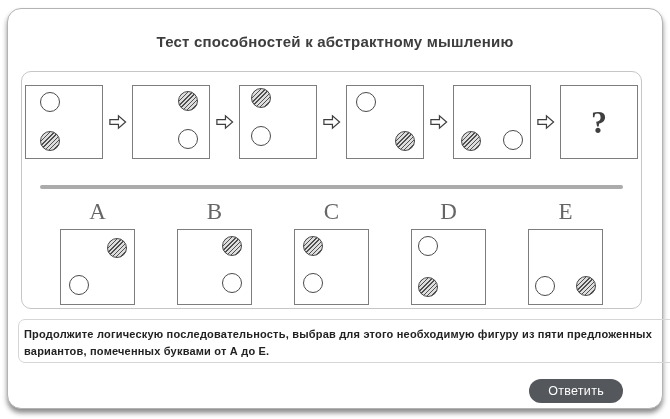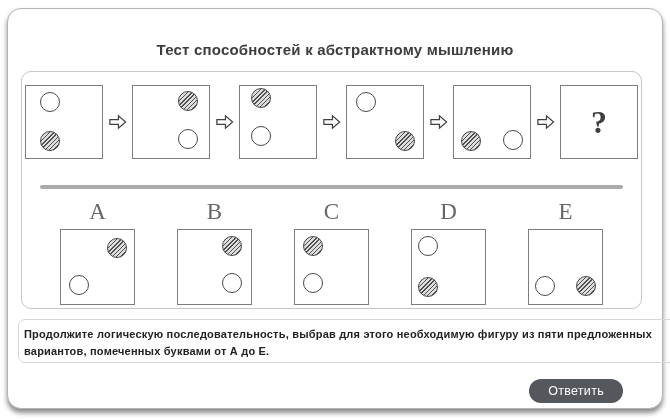--- a/index.html
+++ b/index.html
@@ -1,21 +1,21 @@
 <!DOCTYPE html>
 <html><head>
 <meta charset="utf-8">
 <style>
   html,body{margin:0;padding:0;background:#ffffff;}
   body{width:670px;height:419px;position:relative;overflow:hidden;
        font-family:"Liberation Sans",sans-serif;}
   .card{position:absolute;left:7px;top:8px;width:654px;height:399px;
         background:#ffffff;border:1px solid #b3b3b3;border-radius:14px;
         box-shadow:0 4px 5px rgba(0,0,0,.45);}
-  .title{margin-top:32px;text-align:center;font-size:15px;font-weight:700;
+  .title{margin-top:24px;text-align:center;font-size:15px;font-weight:700;
          color:#3d3d3d;letter-spacing:.2px;}
   .figure-panel{position:absolute;left:13px;top:62px;width:621px;height:238px;
         border:1.5px solid #c6c6c6;border-radius:10px;background:#fff;box-sizing:border-box;}
   .sequence-row{display:flex;align-items:center;justify-content:center;
         margin-top:13px;gap:4px;}
   .fig-box{position:relative;width:78px;height:74px;border:1px solid #7d7d7d;
         background:#fff;box-sizing:border-box;flex:0 0 auto;}
   .opt-box{width:75px;height:76px;}
   .circle{position:absolute;width:18px;height:18px;border:1.5px solid #4a4a4a;
         border-radius:50%;background:#fff;transform:translate(-50%,-50%);}

